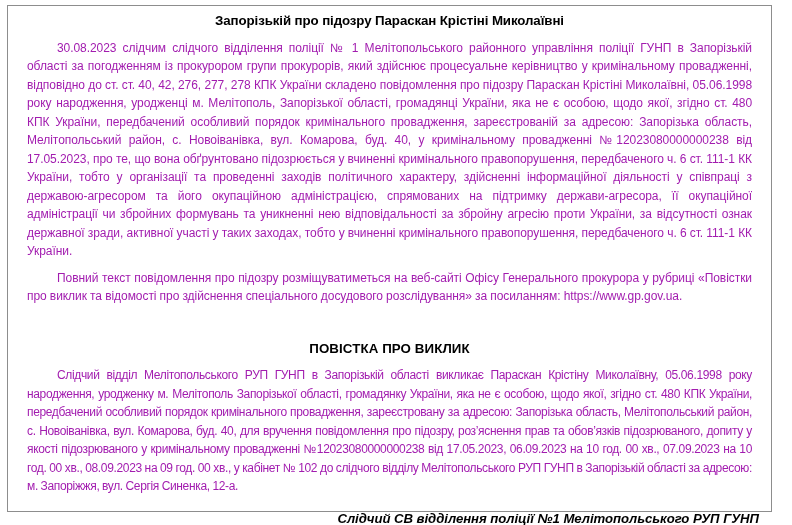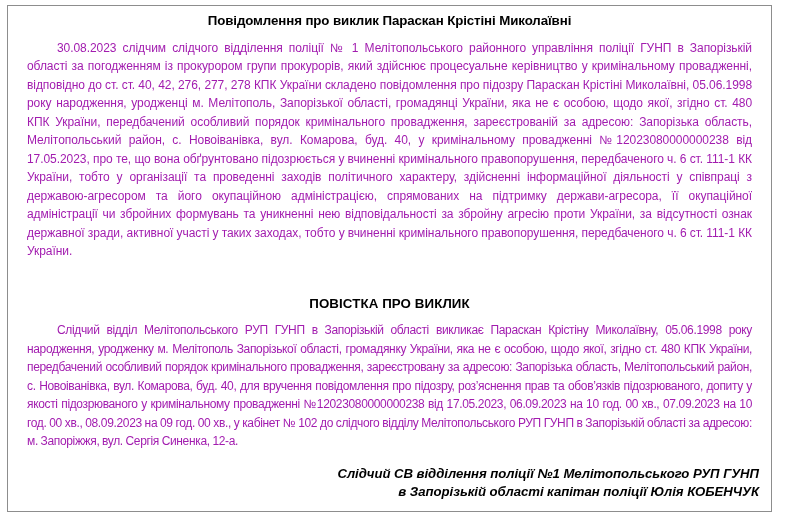--- a/index.html
+++ b/index.html
@@ -76,24 +76,25 @@
   .signature .sig-line {
     display: block;
   }
 </style>
 </head>
 <body>
 
 <div class="page">
   <div class="page-inner">
 
-    <h1 class="doc-title">Повідомлення про виклик Параскан Крістіні Миколаївні</h1>
+    <h1 class="doc-title">Запорізькій про підозру Параскан Крістіні Миколаївні</h1>
 
     <p class="para">30.08.2023 слідчим слідчого відділення поліції № 1 Мелітопольського районного управління поліції ГУНП в Запорізь­кій області за погодженням із прокурором групи прокурорів, який здійснює процесуальне керівництво у кримінальному провадженні, відповідно до ст. ст. 40, 42, 276, 277, 278 КПК України складено повідомлення про підозру Параскан Кріс­тіні Миколаївні, 05.06.1998 року народження, уродженці м. Мелітополь, Запорізької області, громадянці України, яка не є особою, щодо якої, згідно ст. 480 КПК України, передбачений особливий порядок кримінального провадження, зареє­строваній за адресою: Запорізька область, Мелітопольський район, с. Новоіванівка, вул. Комарова, буд. 40, у кримі­нальному провадженні №12023080000000238 від 17.05.2023, про те, що вона обґрунтовано підозрюється у вчиненні кримі­нального правопорушення, передбаченого ч. 6 ст. 111-1 КК України, тобто у організації та проведенні заходів політично­го характеру, здійсненні інформаційної діяльності у співпраці з державою-агресором та його окупаційною адміністраці­єю, спрямованих на підтримку держави-агресора, її окупаційної адміністрації чи збройних формувань та уникненні нею відповідальності за збройну агресію проти України, за відсутності ознак державної зради, активної участі у таких заходах, тобто у вчиненні кримінального правопорушення, передбаченого ч. 6 ст. 111-1 КК України.</p>
 
+    <p class="para">Повний текст повідомлення про підозру розміщуватиметься на веб-сайті Офісу Генерального прокурора у рубриці «Повістки про виклик та відомості про здійснення спеціального досудового розслідування» за посиланням: https://www.gp.gov.ua.</p>
 
     <h2 class="section-title">ПОВІСТКА ПРО ВИКЛИК</h2>
 
     <p class="para tight">Слідчий відділ Мелітопольського РУП ГУНП в Запорізькій області викликає Параскан Крістіну Миколаївну, 05.06.1998 року народження, уродженку м. Мелітополь Запорізької області, громадянку України, яка не є особою, щодо якої, згід­но ст. 480 КПК України, передбачений особливий порядок кримінального провадження, зареєстровану за адресою: За­порізька область, Мелітопольський район, с. Новоіванівка, вул. Комарова, буд. 40, для вручення повідомлення про підозру, роз’яснення прав та обов’язків підозрюваного, допиту у якості підозрюваного у кримінальному провадженні №12023080000000238 від 17.05.2023, 06.09.2023 на 10 год. 00 хв., 07.09.2023 на 10 год. 00 хв., 08.09.2023 на 09 год. 00 хв., у кабінет № 102 до слідчого відділу Мелітопольського РУП ГУНП в Запорізькій області за адресою: м. Запоріжжя, вул. Сергія Синенка, 12-а.</p>
 
     <div class="signature">
       <span class="sig-line">Слідчий СВ відділення поліції №1 Мелітопольського РУП ГУНП</span>
       <span class="sig-line">в Запорізькій області капітан поліції Юлія КОБЕНЧУК</span>
     </div>
 

